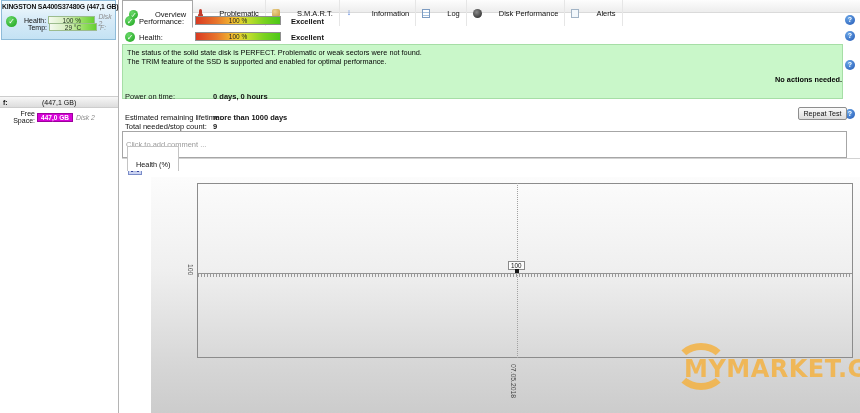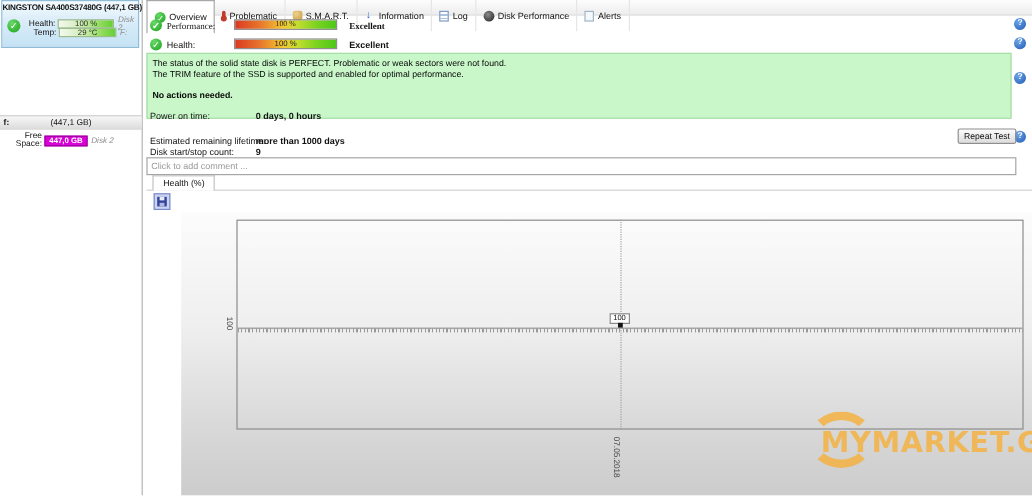--- a/index.html
+++ b/index.html
@@ -37,21 +37,21 @@
   .free-row { position:absolute; left:0; top:110px; width:118px; display:flex; align-items:center; }
   .fs-label { width:35px; text-align:right; font-size:7px; }
   .fs-bar { width:36px; height:9px; margin-left:2px; background:#d703d7; border:1px solid #9c009c;
             color:#fff; font-size:6.5px; font-weight:bold; text-align:center; line-height:8px; }
 
   
   .main { position:absolute; left:122px; top:0; width:738px; height:413px; }
 
   .tabbar { position:absolute; left:0; top:0; width:738px; height:13px; display:flex;
             background:linear-gradient(#fdfdfd,#ededed); border-bottom:1px solid #dadada; }
-  .tab { display:flex; align-items:center; gap:3px; padding:13px 6px; font-size:7.5px;
+  .tab { display:flex; align-items:center; gap:17px; padding:13px 6px; font-size:7.5px;
          border-right:1px solid #e6e6e6; white-space:nowrap; }
   .tab.active { background:#fff; border:1px solid #a8a8a8; border-bottom:1px solid #fff; }
 
   .icon-thermo { width:3px; height:8px; background:#c23a2a; border-radius:2px; position:relative; }
   .icon-thermo::after { content:""; position:absolute; left:-1px; bottom:-1px; width:5px; height:5px;
                         border-radius:50%; background:#c23a2a; }
   .icon-smart { width:8px; height:8px; border-radius:2px;
                 background:radial-gradient(circle at 35% 30%,#ecd28c,#c89a3e); }
   .icon-downarrow { width:9px; height:9px; position:relative; }
   .icon-downarrow::before { content:"↓"; position:absolute; left:1px; top:-2px; color:#3a6fd8;
@@ -70,39 +70,39 @@
   .stat-rating { position:absolute; left:166px; font-size:7.5px; font-weight:bold; }
 
   .help-icon { position:absolute; left:723px; width:10px; height:10px; border-radius:50%;
                background:radial-gradient(circle at 35% 30%,#6aa7e8,#2257b4); }
   .help-icon::before { content:"?"; position:absolute; inset:0; color:#fff; font-size:7px;
                        font-weight:bold; text-align:center; line-height:10px; }
 
   .status-box { position:absolute; left:0; top:44px; width:721px; height:55px;
                 background:#c9f7c9; border:1px solid #a6dea6; padding:3px 0 0 4px;
                 font-size:7.3px; line-height:9px; color:#060606; }
-  .status-bold { font-weight:bold; margin-top:9px; }
+  .status-bold { font-weight:bold; margin-top:9px;text-align:right; }
 
   .info-row { position:absolute; left:3px; font-size:7.5px; white-space:nowrap; }
   .info-label { display:inline-block; width:86px; }
   .info-value { font-weight:bold; }
 
   .repeat-btn { position:absolute; left:676px; top:107px; width:49px; height:13px;
                 border:1px solid #8e8e8e; border-radius:2px;
                 background:linear-gradient(#fbfbfb,#dcdcdc); font-size:7.2px; text-align:center;
                 line-height:11px; }
 
-  .comment-input { position:absolute; left:0; top:131px; width:725px; height:15px;
+  .comment-input { position:absolute; left:0; top:131px; width:725px; height:27px;
                    border:1px solid #a6a6a6; font-size:7.5px; padding:0 3px; color:#333;
                    font-family:"Liberation Sans","DejaVu Sans",sans-serif; }
   .comment-input::placeholder { color:#9a9a9a; }
 
   
   .chart-panel { position:absolute; left:0; top:145px; width:738px; height:268px; }
-  .chart-tab { position:absolute; left:5px; top:1px; height:13px; padding:0 8px; background:#fff;
+  .chart-tab { position:absolute; left:5px; top:1px; height:13px; padding:12px 8px; background:#fff;
                border:1px solid #c4c4c4; border-bottom:none; font-size:7.3px; line-height:12px; z-index:2; }
   .chart-toolbar { position:absolute; left:0; top:13px; width:738px; height:19px; background:#fff;
                    border-top:1px solid #d2d2d2; }
   .save-btn { position:absolute; left:6px; top:2px; width:14px; height:14px;
               border:1px solid #7a8cc8; background:#ccd4f2; }
   .floppy { position:absolute; left:2px; top:2px; width:8px; height:8px; background:#34439c; }
   .floppy::before { content:""; position:absolute; left:2px; top:0; width:4px; height:3px; background:#e8ecf8; }
   .floppy::after  { content:""; position:absolute; left:2px; bottom:0; width:4px; height:3px; background:#aeb8e0; }
 
   .chart-area { position:absolute; left:5px; top:32px; width:733px; height:236px; overflow:hidden;
@@ -185,21 +185,21 @@
       <div class="tab">
         <span class="icon-diskperf"></span>
         <span>Disk Performance</span>
       </div>
       <div class="tab">
         <span class="icon-alerts"></span>
         <span>Alerts</span>
       </div>
     </div>
 
-    <div class="stat-row" style="top:15px;font-family:Liberation Serif, serif;">
+    <div class="stat-row" style="top:15px;">
       <span class="check-badge" style="width:10px;height:10px;"></span>
       <span class="stat-label">Performance:</span>
       <span class="grad-bar">100 %</span>
       <span class="stat-rating">Excellent</span>
     </div>
     <div class="stat-row" style="top:31px;">
       <span class="check-badge" style="width:10px;height:10px;"></span>
       <span class="stat-label">Health:</span>
       <span class="grad-bar">100 %</span>
       <span class="stat-rating">Excellent</span>
@@ -218,21 +218,21 @@
 
     <div class="info-row" style="top:92px;">
       <span class="info-label">Power on time:</span>
       <span class="info-value">0 days, 0 hours</span>
     </div>
     <div class="info-row" style="top:113px;">
       <span class="info-label">Estimated remaining lifetime:</span>
       <span class="info-value">more than 1000 days</span>
     </div>
     <div class="info-row" style="top:122px;">
-      <span class="info-label">Disk start/stop count:</span>
+      <span class="info-label">Total needed/stop count:</span>
       <span class="info-value">9</span>
     </div>
 
     <div class="repeat-btn">Repeat Test</div>
 
     <input class="comment-input" type="text" placeholder="Click to add comment ..." style="">
 
     <div class="chart-panel">
       <div class="chart-tab">Health (%)</div>
       <div class="chart-toolbar">

